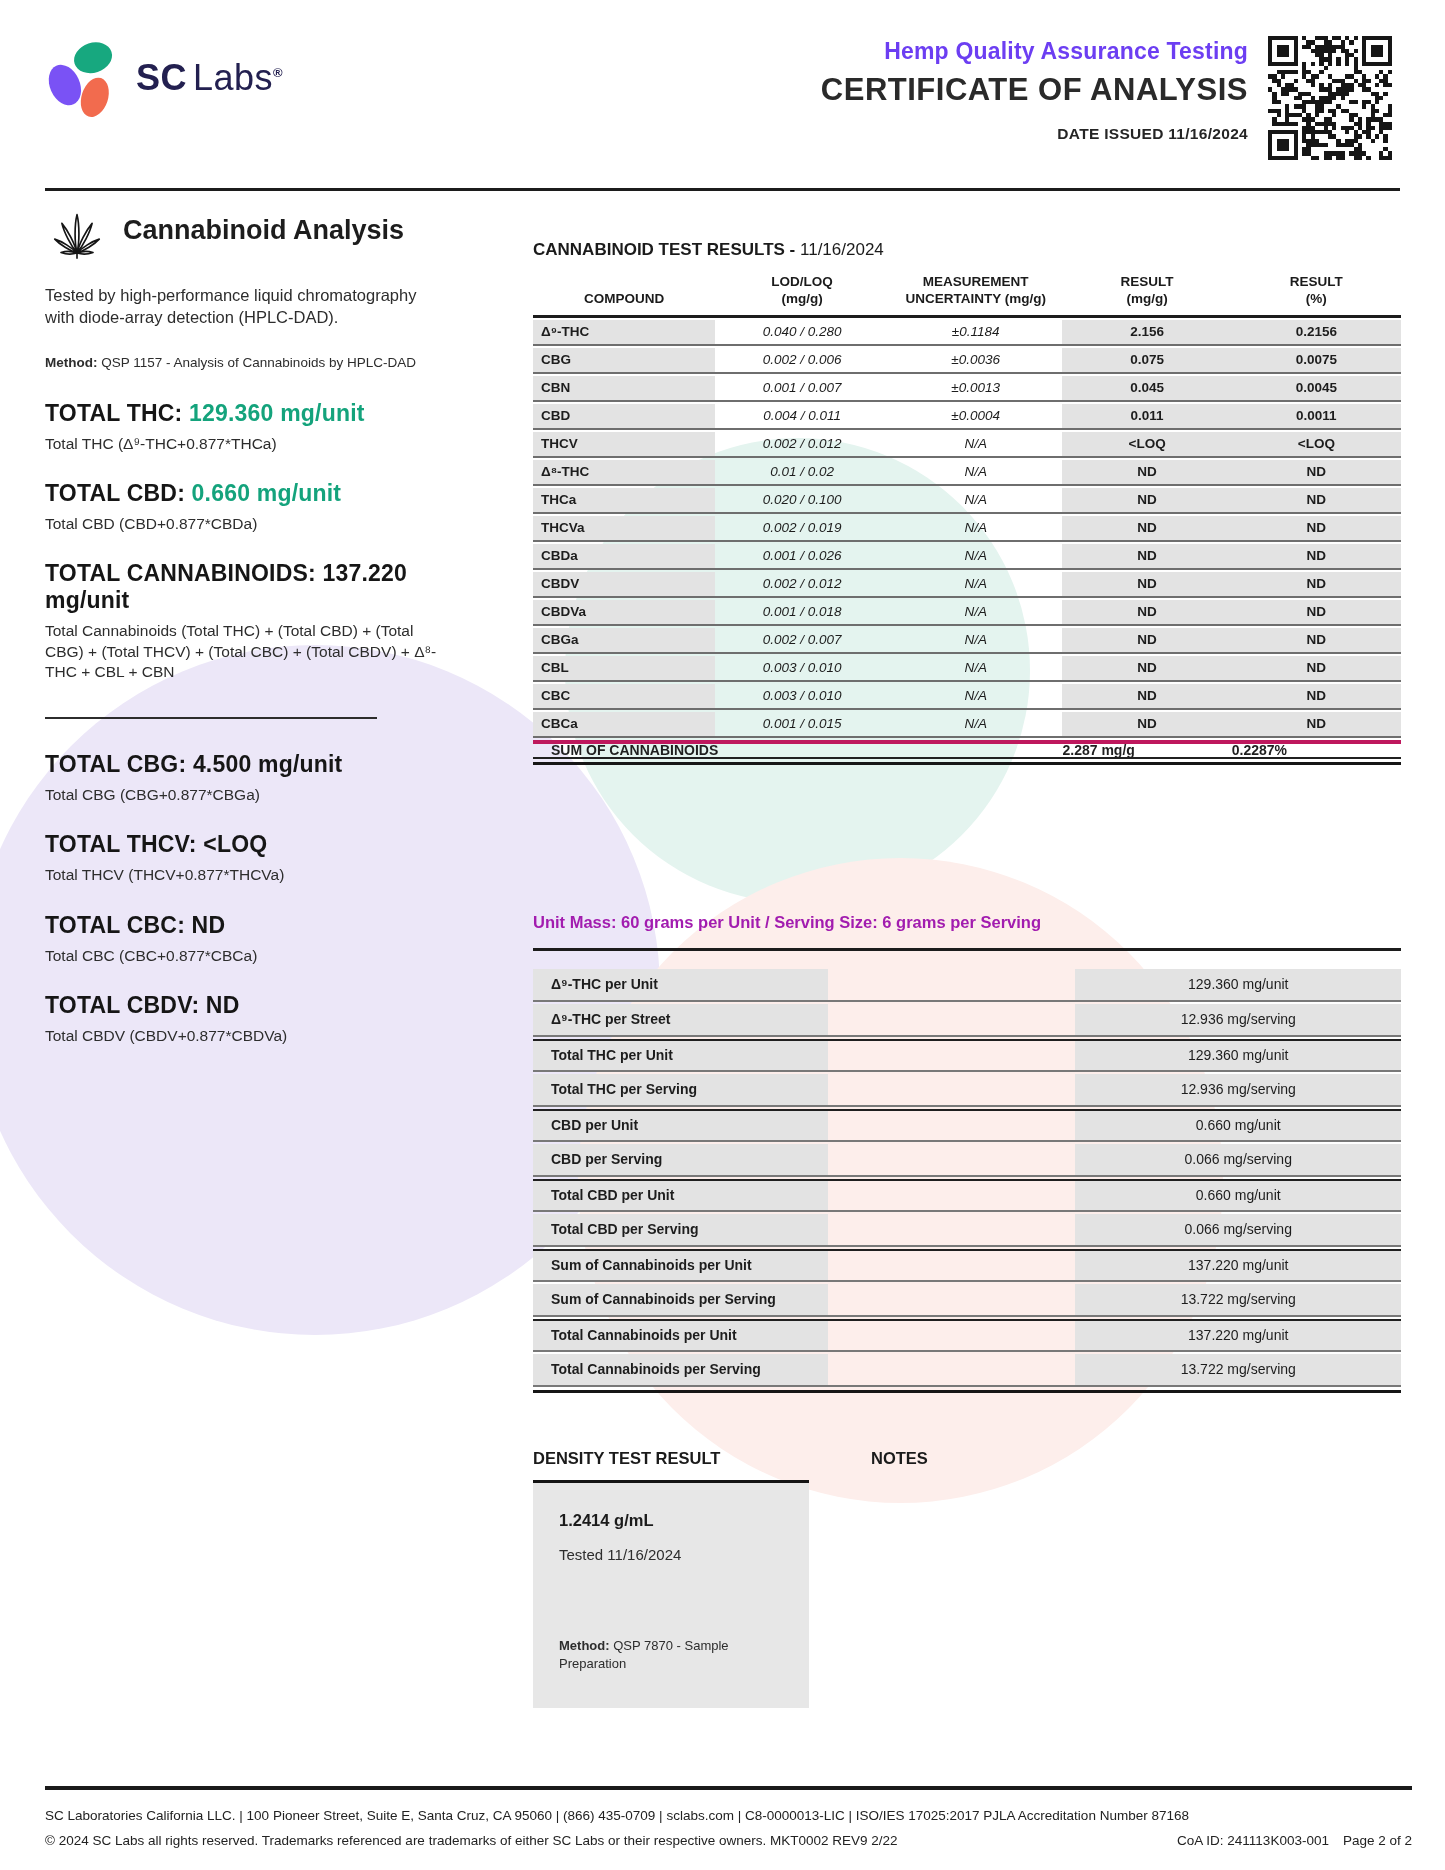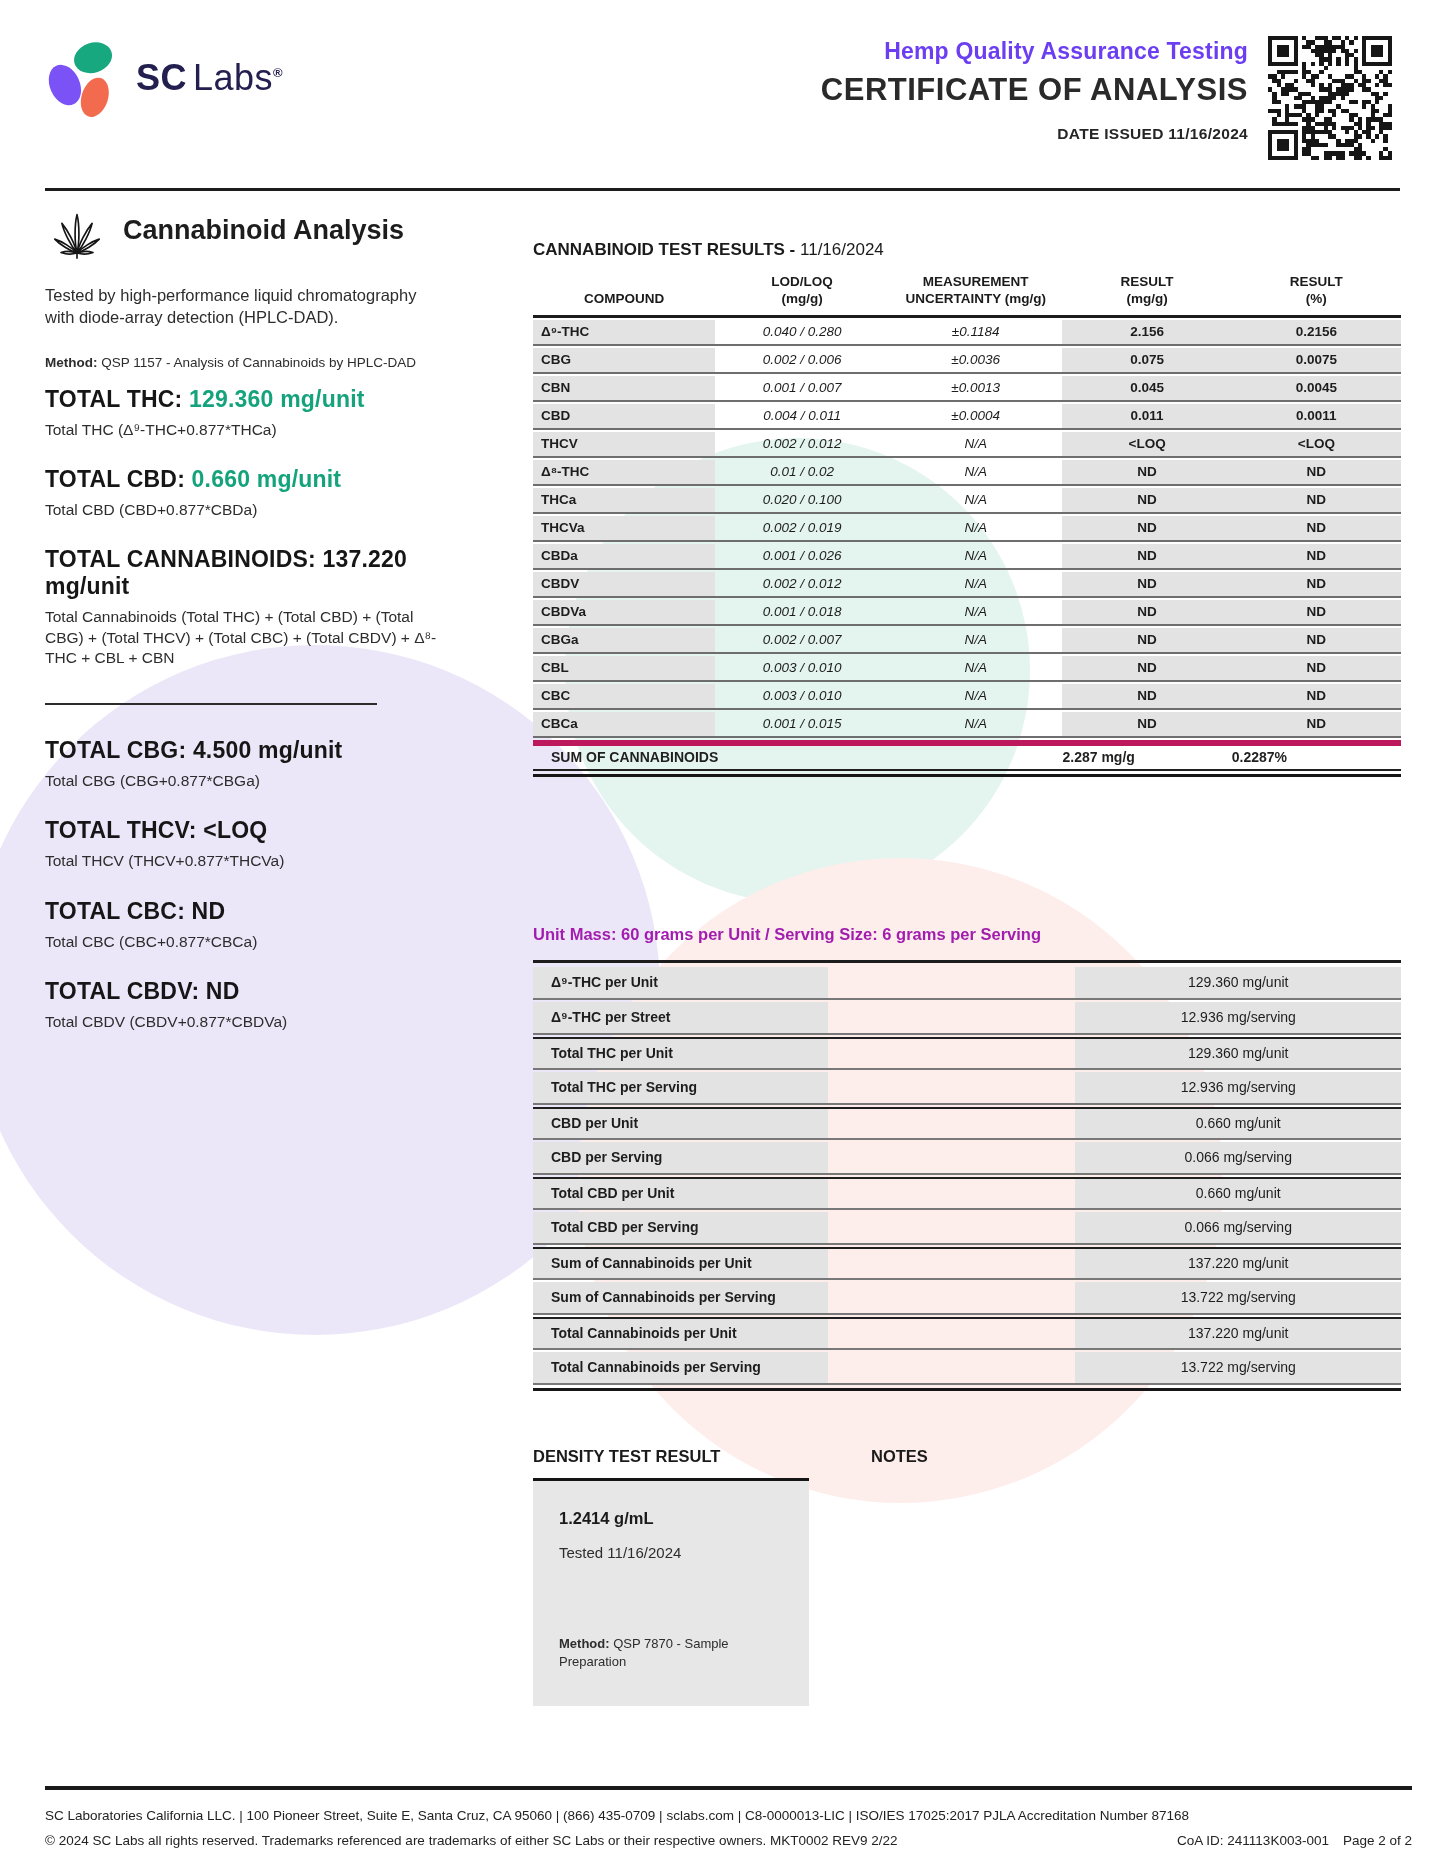--- a/index.html
+++ b/index.html
@@ -39,21 +39,21 @@
 
   
   .left-col { position:absolute; left:45px; top:198px; width:404px; }
   .leaf-row { display:flex; align-items:center; gap:14px; }
   .leaf-icon { width:64px; height:64px; flex:0 0 auto; }
   .section-title { font-size:27px; font-weight:700; color:#1d1d1d; }
   .descr { margin-top:22px; font-size:16.5px; line-height:1.35; color:#2d2d2d; }
   .method-line { margin-top:26px; font-size:13.5px; color:#2d2d2d; }
   .method-line .m { font-weight:700; }
 
-  .totals-primary { margin-top:16px; }
+  .totals-primary { margin-top:30px; }
   .total-block { margin-bottom:26px; }
   .total-head { font-size:23px; font-weight:800; color:#161616; letter-spacing:0.2px; }
   .total-head .val-green { color:#14a37c; }
   .total-head .val-dark { color:#161616; }
   .t-formula { margin-top:7px; font-size:15.5px; line-height:1.32; color:#2d2d2d; }
 
   .left-divider { margin-top:34px; width:332px; border-top:2px solid #2c2c2c; }
   .totals-secondary { margin-top:32px; }
 
   
@@ -71,29 +71,29 @@
   .col-res2 { width:19.5%; }
 
   .ct-body { margin-top:2px; }
   .ct-row { display:flex; height:26px; border-bottom:2px solid #6e6e6e; margin-bottom:2px; }
   .ct-cell { display:flex; align-items:center; font-size:13.5px; color:#1d1d1d; }
   .ct-compound { width:21%; background:#e3e3e3; font-weight:700; padding-left:8px; }
   .ct-lod { width:20%; font-style:italic; justify-content:center; }
   .ct-unc { width:20%; font-style:italic; justify-content:center; }
   .ct-res { width:19.5%; background:#e3e3e3; justify-content:center; font-weight:600; }
 
-  .sum-row { display:flex; height:31px; align-items:center; border-top:6px solid #be185d;
+  .sum-row { display:flex; height:19px; align-items:center; border-top:4px solid #be185d;
              border-bottom:2px solid #202020; margin-top:1px; }
   .sum-label { width:61%; font-size:14px; font-weight:700; padding-left:18px; }
   .sum-val { width:19.5%; text-align:left; font-size:14px; font-weight:700; }
   .table-endline { border-top:3px solid #161616; margin-top:3px; }
 
   
   .um-heading { margin-top:148px; font-size:16.5px; font-weight:700; color:#a21caf; }
-  .um-table { margin-top:16px; border-top:3px solid #1c1c1c; padding-top:4px; }
+  .um-table { margin-top:16px; border-top:3px solid #1c1c1c; padding-top:18px; }
   .um-row { display:flex; height:33px; border-bottom:2px solid #787878; margin-bottom:2px; }
   .um-row.group-start { border-top:2.5px solid #1f1f1f; }
   .um-cell { display:flex; align-items:center; font-size:14px; color:#1d1d1d; }
   .um-label { width:34%; background:#e3e3e3; font-weight:700; padding-left:18px; }
   .um-mid { width:28.5%; }
   .um-value { width:37.5%; background:#e3e3e3; justify-content:center; font-weight:500; }
 
   
   .dn-row { display:flex; margin-top:56px; }
   .density-slot { width:276px; }

